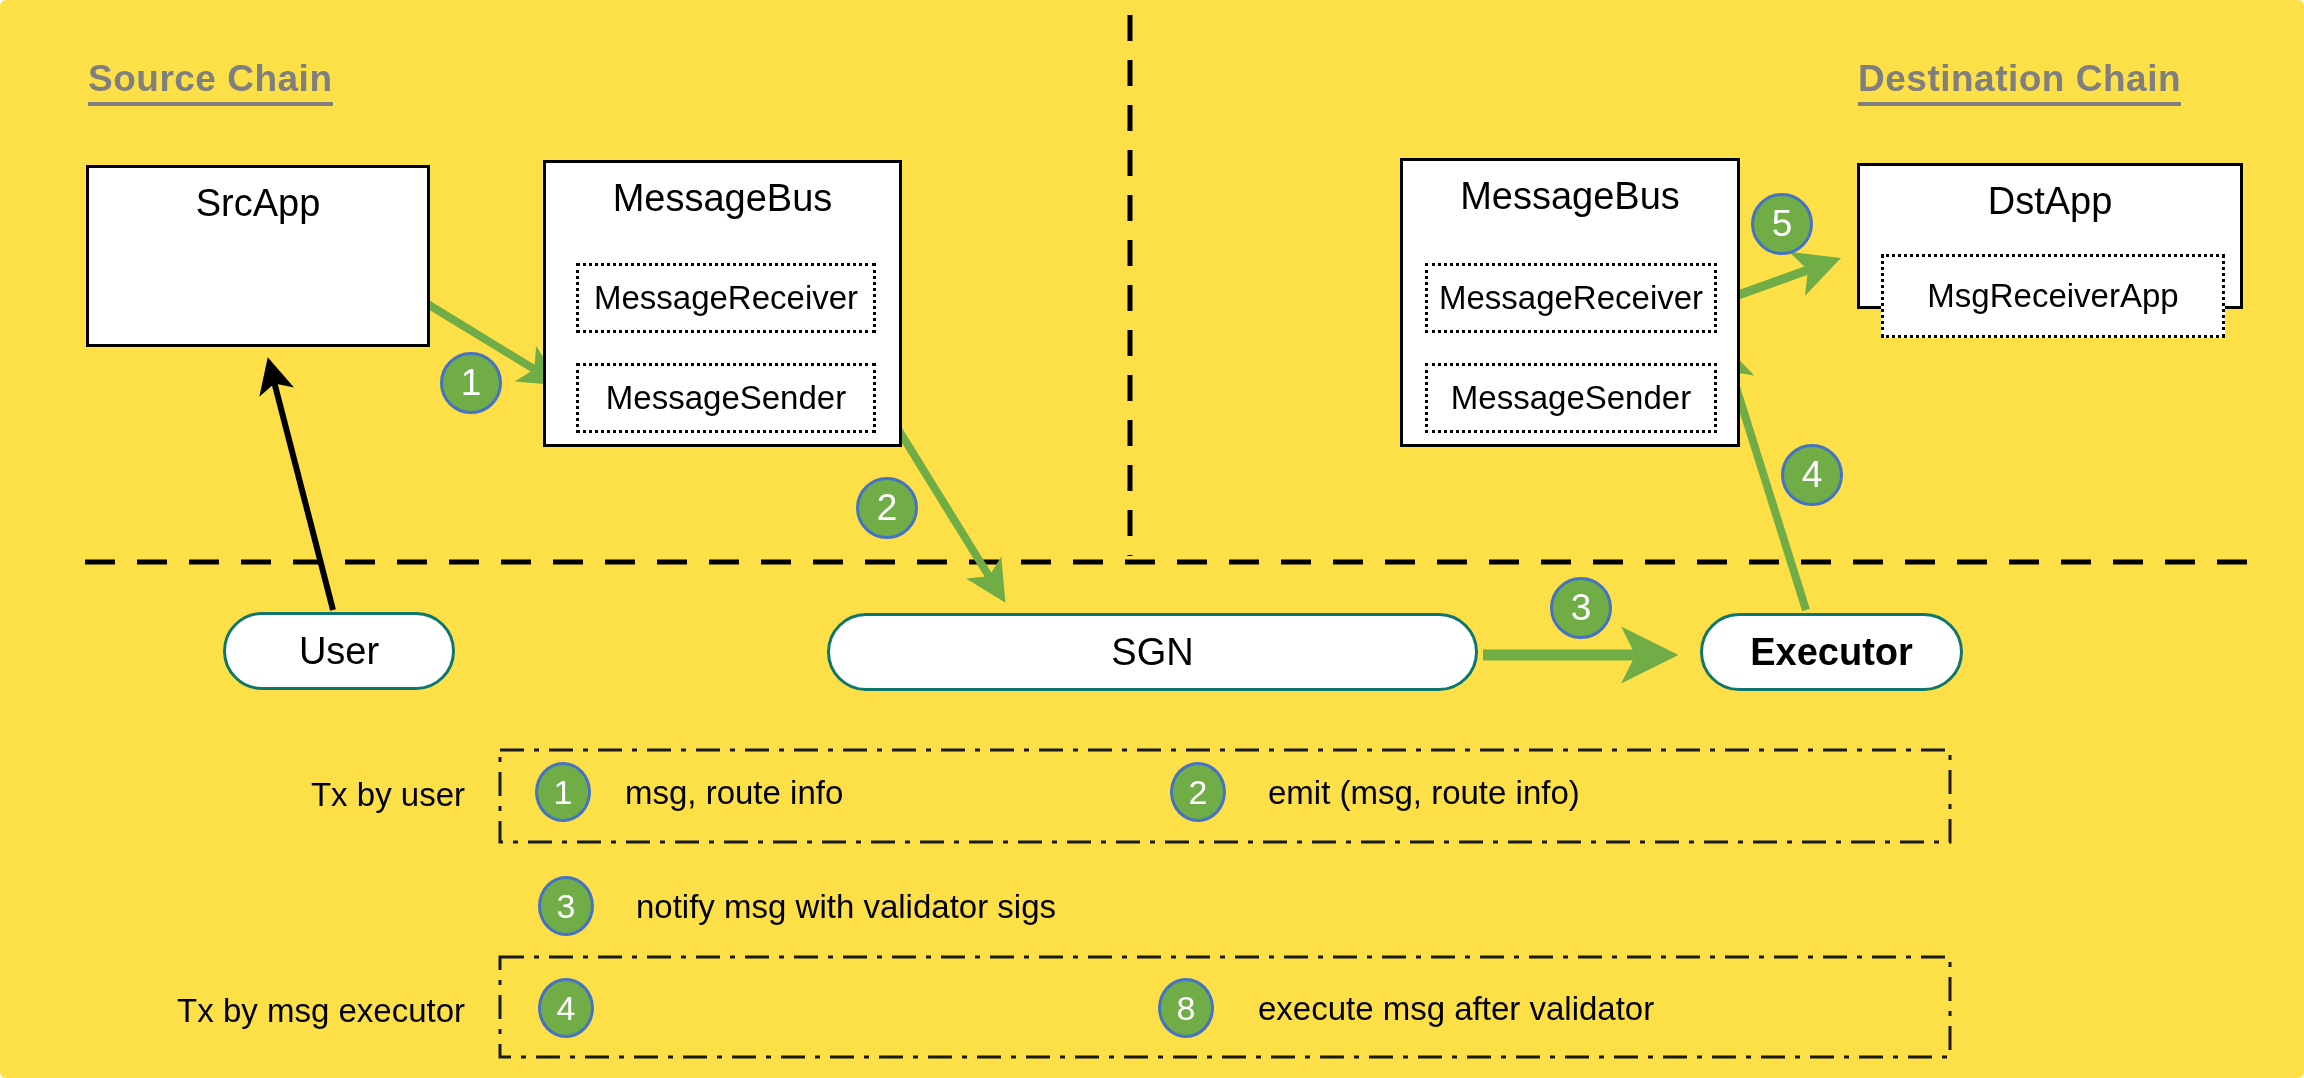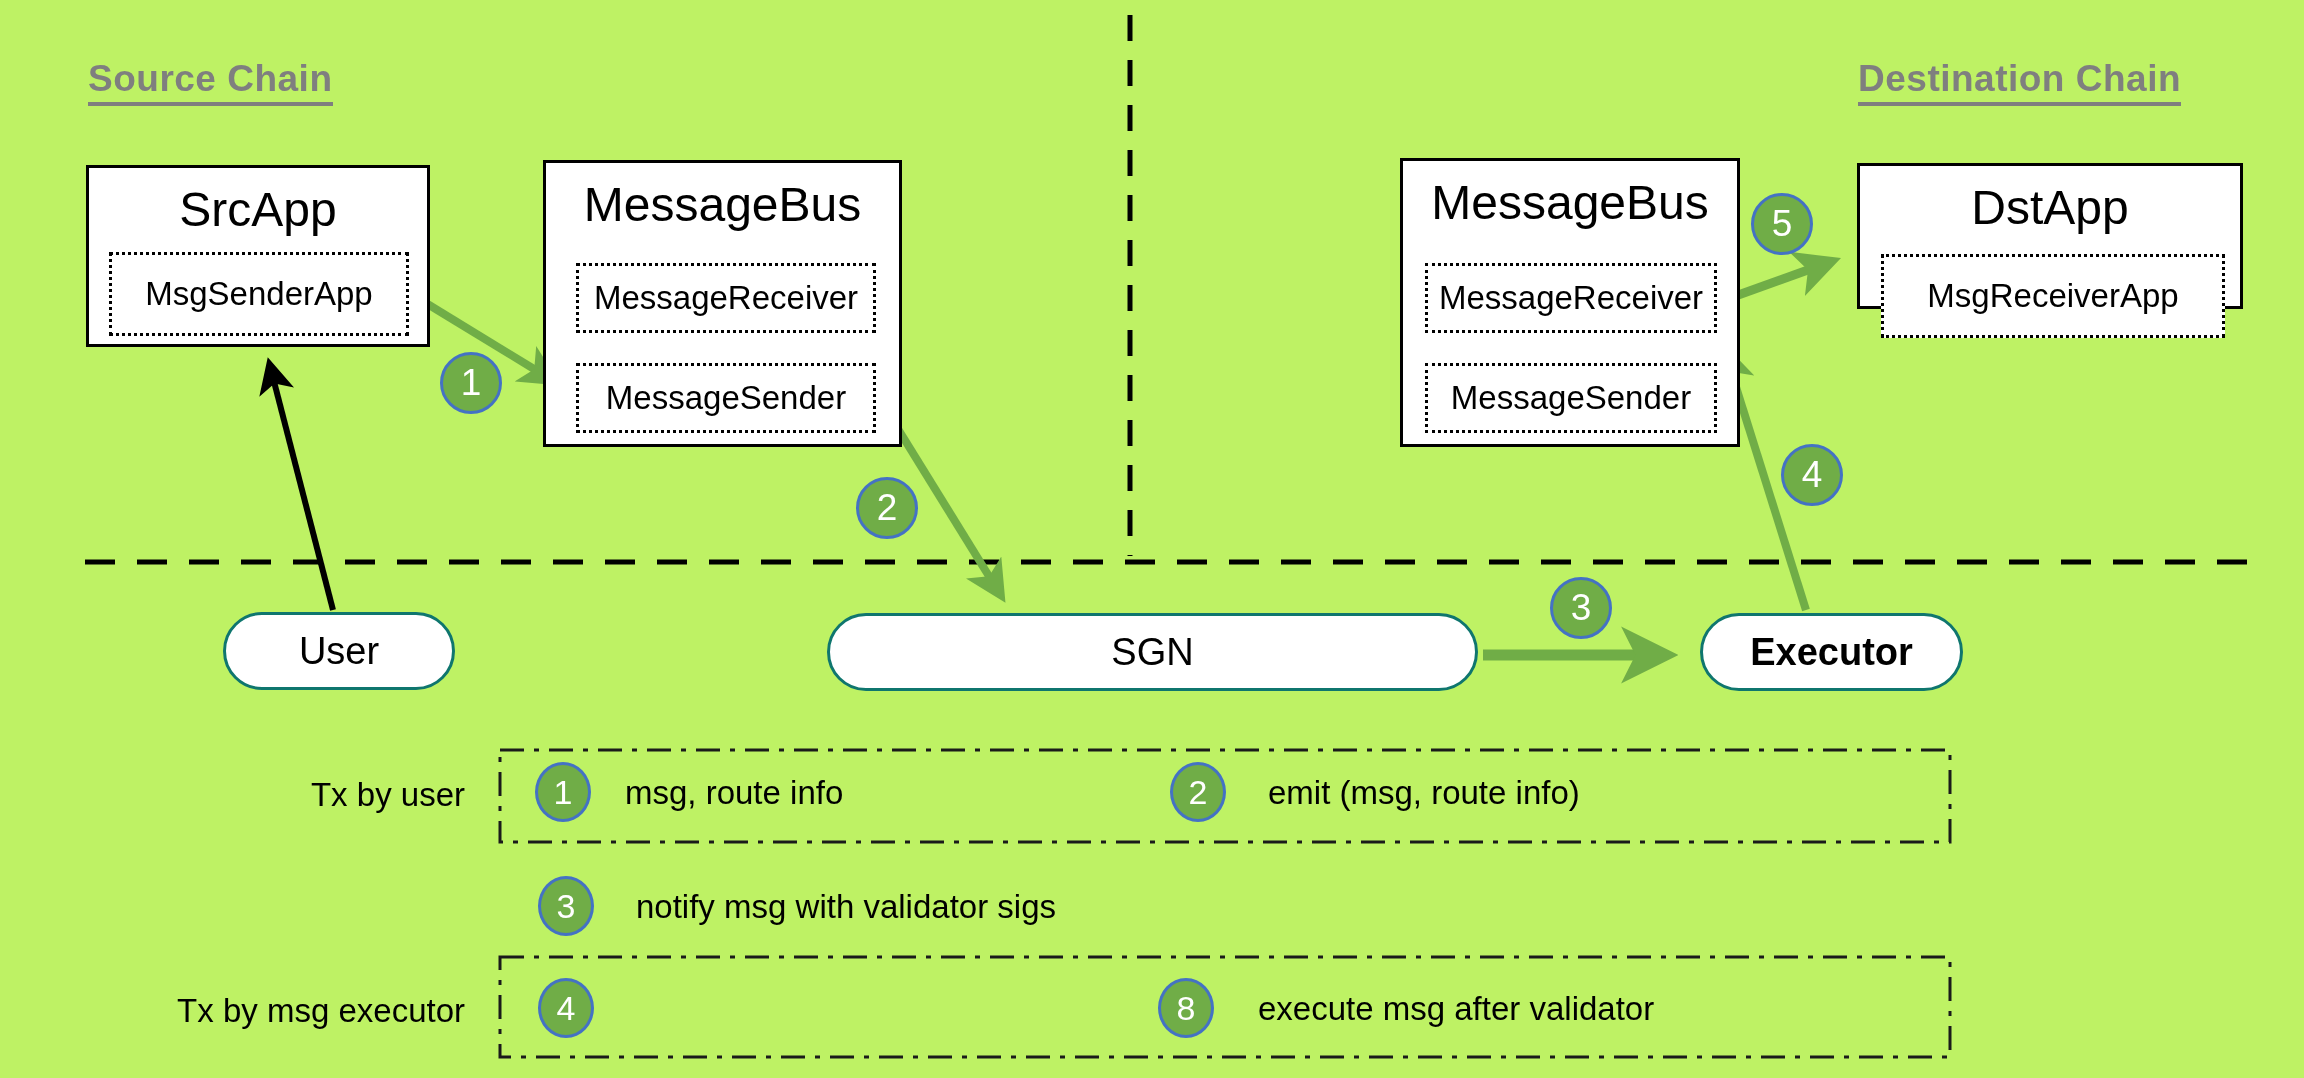--- a/index.html
+++ b/index.html
@@ -1,30 +1,30 @@
 <!DOCTYPE html>
 <html><head>
 <meta charset="utf-8">
 <style>
   html,body{margin:0;padding:0;background:#ffffff;}
   .canvas{
-    position:relative;width:2304px;height:1078px;background:#bef264;
-    font-family:"Liberation Sans",sans-serif;color:#000;overflow:hidden;
+    position:relative;width:2304px;height:1078px;background:#fde047;
+    font-family:"Liberation Sans",sans-serif;color:#000;overflow:hidden;border-radius:6px;
   }
   svg.wires{position:absolute;left:0;top:0;width:2304px;height:1078px;}
   
   .chain-heading{
     position:absolute;font-size:37px;font-weight:bold;color:#7f7f7f;
     border-bottom:4px solid #7f7f7f;padding-bottom:2px;letter-spacing:0.5px;
   }
   
   .box{position:absolute;border:3px solid #000;background:#fff;box-sizing:border-box;}
   .box-title{
     position:absolute;left:0;right:0;top:14px;text-align:center;
-    font-size:48px;color:#000;
+    font-size:38px;color:#000;
   }
   .dotted{
     position:absolute;border:3px dotted #000;box-sizing:border-box;
     display:flex;align-items:center;justify-content:center;
     font-size:33px;background:#fff;
   }
   
   .pill{
     position:absolute;border:3px solid #0f766e;border-radius:42px;background:#fff;
     display:flex;align-items:center;justify-content:center;font-size:38px;
@@ -71,21 +71,20 @@
     <line x1="1483" y1="655" x2="1664" y2="655" stroke="#70AD47" stroke-width="11" marker-end="url(#ag)"></line>
     <line x1="1806" y1="610" x2="1725" y2="352" stroke="#70AD47" stroke-width="8" marker-end="url(#ag)"></line>
     <line x1="1716" y1="303" x2="1830" y2="262" stroke="#70AD47" stroke-width="9" marker-end="url(#ag)"></line>
   </svg>
 
   <div class="chain-heading" style="left:88px;top:58px;">Source Chain</div>
   <div class="chain-heading" style="left:1858px;top:58px;">Destination Chain</div>
 
   <div class="box" style="left:86px;top:165px;width:344px;height:182px;">
     <div class="box-title">SrcApp</div>
-    <div class="dotted" style="left:20px;top:84px;width:300px;height:84px;">MsgSenderApp</div>
   </div>
 
   <div class="box" style="left:543px;top:160px;width:359px;height:287px;">
     <div class="box-title">MessageBus</div>
     <div class="dotted" style="left:30px;top:100px;width:300px;height:70px;">MessageReceiver</div>
     <div class="dotted" style="left:30px;top:200px;width:300px;height:70px;">MessageSender</div>
   </div>
 
   <div class="box" style="left:1400px;top:158px;width:340px;height:289px;">
     <div class="box-title">MessageBus</div>

